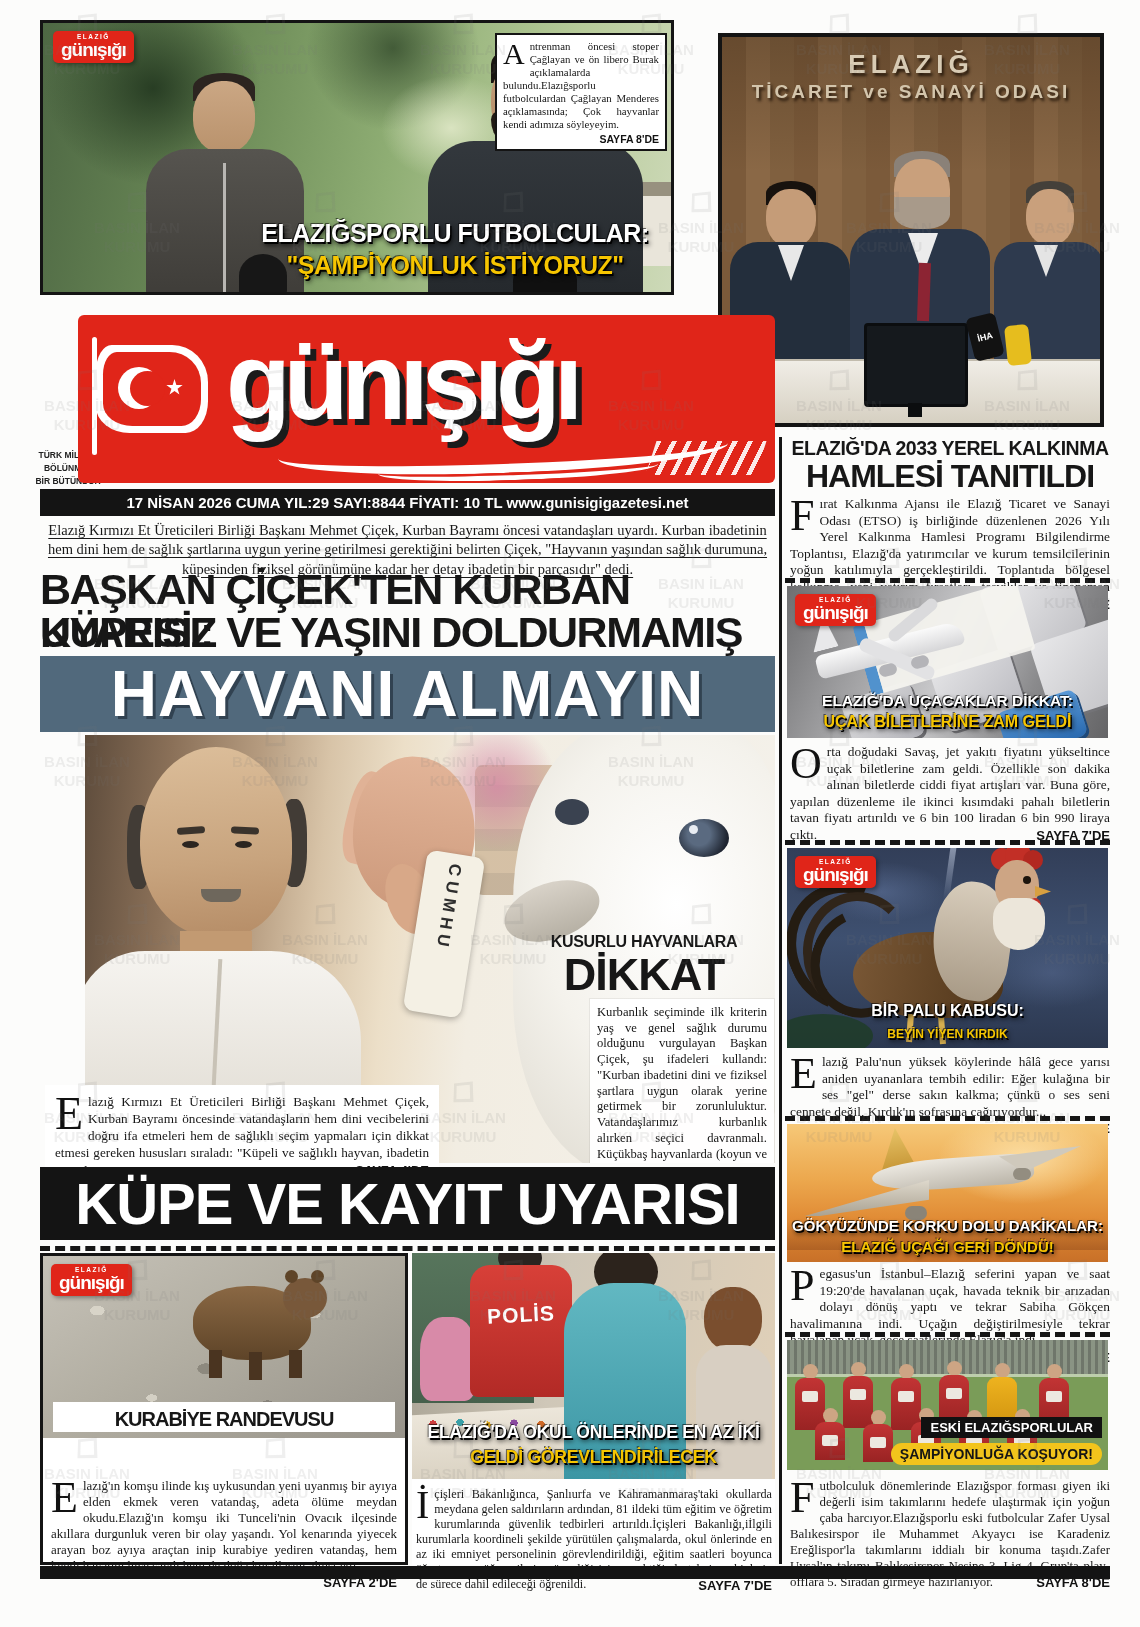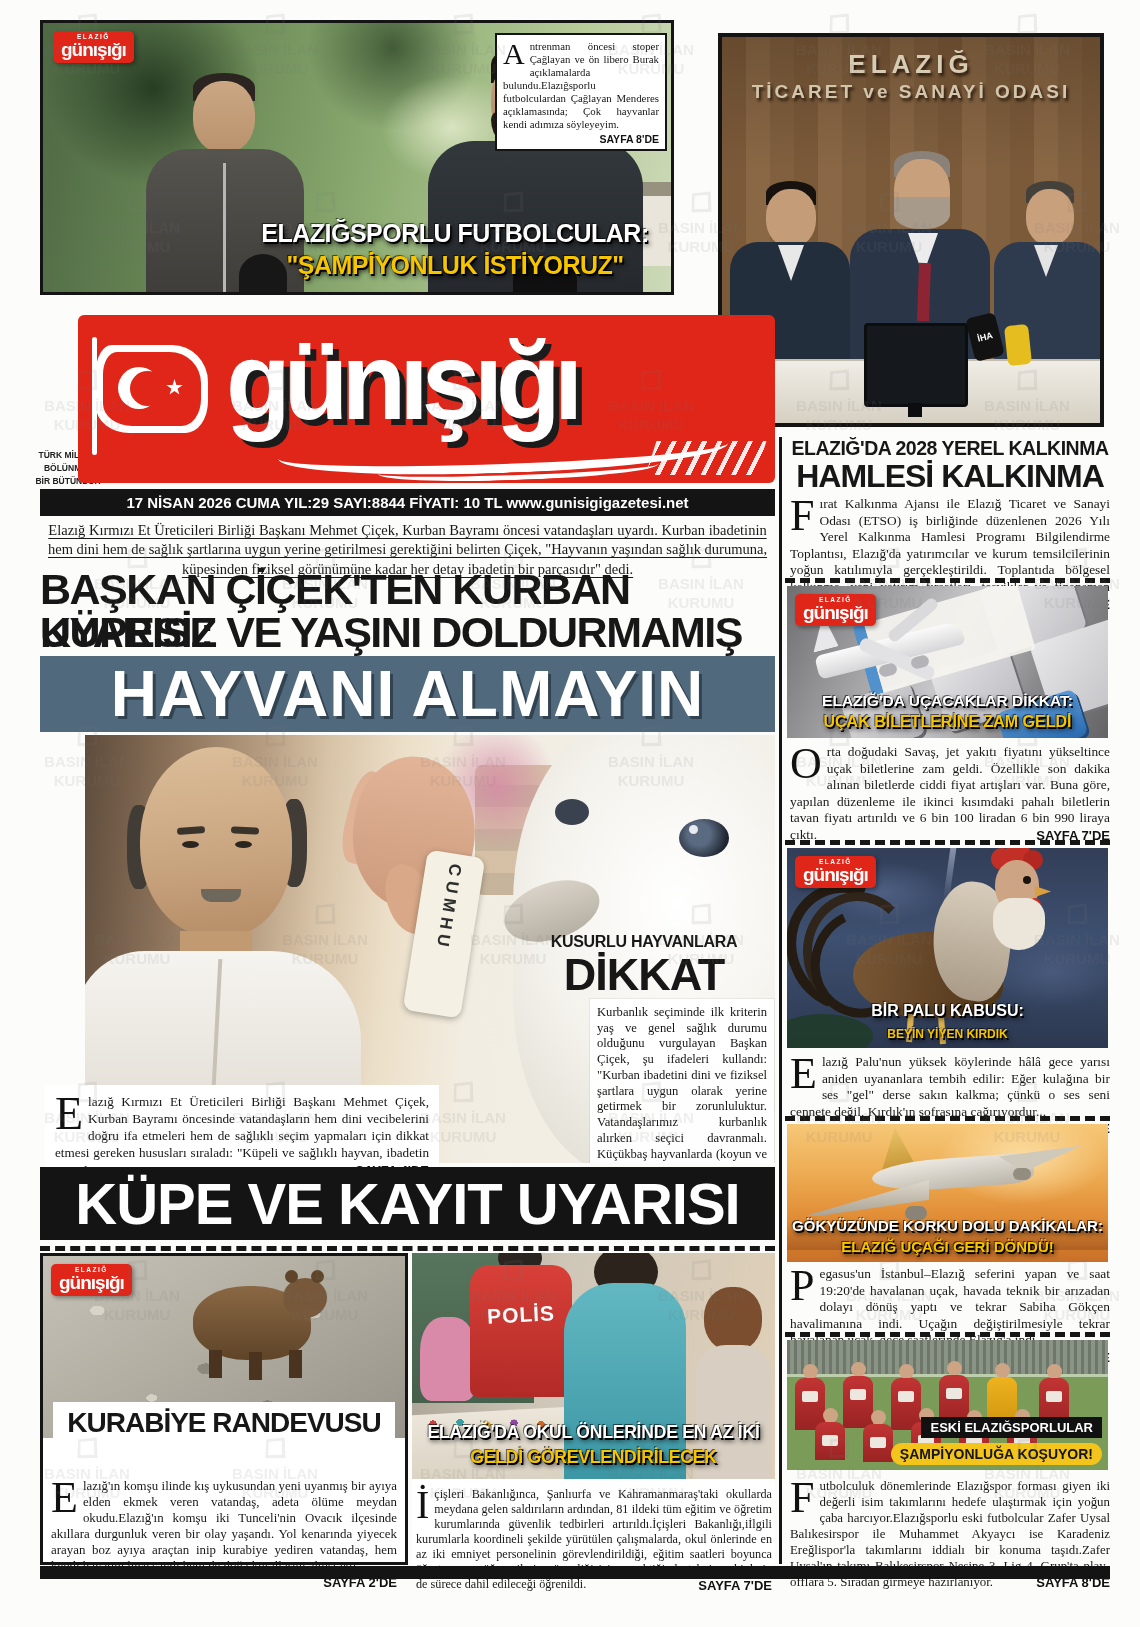--- a/index.html
+++ b/index.html
@@ -200,21 +200,21 @@
         <div class="sh" style="left:166px;top:94px;width:13px;height:28px;background:#4a3420"></div>
         <div class="sh" style="left:206px;top:96px;width:13px;height:28px;background:#4a3420"></div>
         <div class="sh" style="left:246px;top:94px;width:13px;height:28px;background:#4a3420"></div>
       </div>
       <div class="minilogo" style="left:8px;top:8px">
         <span class="mlc">ELAZIĞ</span>
         <span class="mln">günışığı</span>
       </div>
     </div>
     <div class="abs" style="left:10px;top:146px;width:342px;background:#fff;padding:6px 2px 2px;text-align:center">
-      <div class="hl" style="position:static;font-size:28px;letter-spacing:-1px;line-height:1.1">KURABİYE RANDEVUSU</div>
+      <div class="hl" style="position:static;font-size:20px;letter-spacing:-1px;line-height:1.1">KURABİYE RANDEVUSU</div>
     </div>
     <div class="bod" style="left:8px;top:222px;width:346px;font-size:12.9px">
       <span class="dc">E</span><span>lazığ'ın komşu ilinde kış uykusundan yeni uyanmış bir ayıya elden ekmek veren vatandaş, adeta ölüme meydan okudu.Elazığ'ın komşu iki Tunceli'nin Ovacık ilçesinde akıllara durgunluk veren bir olay yaşandı. Yol kenarında yiyecek arayan boz ayıya araçtan inip kurabiye yediren vatandaş, hem kendi hayatını hiçe saydı hem de doğa kurallarını altüst etti.</span>
       <span class="pref">SAYFA 2'DE</span>
     </div>
   </div>
 
   <div class="abs" style="left:412px;top:1253px;width:363px;height:312px;background:#fff">
     <div class="ph" style="left:0;top:0;width:363px;height:226px">
       <div class="sh" style="inset:0;background:linear-gradient(100deg,#a8a294 0%,#cfc7b8 40%,#e0d0b8 100%)"></div>
@@ -240,22 +240,22 @@
       <div class="capline c2" style="bottom:11px;font-size:17.5px;letter-spacing:-0.2px">GELDİ GÖREVLENDİRİLECEK</div>
     </div>
     <div class="bod" style="left:4px;top:234px;width:356px;font-size:12.2px;line-height:1.23">
       <span class="dc" style="font-size:40px">İ</span><span>çişleri Bakanlığınca, Şanlıurfa ve Kahramanmaraş'taki okullarda meydana gelen saldırıların ardından, 81 ildeki tüm eğitim ve öğretim kurumlarında güvenlik tedbirleri artırıldı.İçişleri Bakanlığı,iİlgili kurumlarla koordineli şekilde yürütülen çalışmalarda, okul önlerinde en az iki emniyet personelinin görevlendirildiği, eğitim saatleri boyunca öğretmen ve öğrencilerin güvenliği için gerektiğinde takviye ekiplerin de sürece dahil edileceği öğrenildi.</span>
       <span class="pref">SAYFA 7'DE</span>
     </div>
   </div>
 
   <div class="abs" style="left:779px;top:437px;width:3px;height:1127px;background:#141414"></div>
 
-  <div class="hl" style="left:790px;top:437px;width:320px;text-align:center;font-size:19.5px;letter-spacing:-0.5px">ELAZIĞ'DA 2028 YEREL KALKINMA</div>
-  <div class="hl" style="left:790px;top:458px;width:320px;text-align:center;font-size:32px;letter-spacing:-1px">HAMLESİ KALKINMA</div>
+  <div class="hl" style="left:790px;top:437px;width:320px;text-align:center;font-size:19.5px;letter-spacing:-0.5px">ELAZIĞ'DA 2033 YEREL KALKINMA</div>
+  <div class="hl" style="left:790px;top:458px;width:320px;text-align:center;font-size:32px;letter-spacing:-1px">HAMLESİ TANITILDI</div>
   <div class="bod" style="left:790px;top:496px;width:320px;font-size:13.4px">
     <span class="dc">F</span><span>ırat Kalkınma Ajansı ile Elazığ Ticaret ve Sanayi Odası (ETSO) iş birliğinde düzenlenen 2026 Yılı Yerel Kalkınma Hamlesi Programı Bilgilendirme Toplantısı, Elazığ'da yatırımcılar ve kurum temsilcilerinin yoğun katılımıyla gerçekleştirildi. Toplantıda bölgesel kalkınma, yeni yatırım fırsatları, teşvikler ve finansman destekleri detaylı şekilde ele alındı.</span>
     <span class="pref">SAYFA 3'DE</span>
   </div>
   <div class="dash" style="left:785px;top:578px;width:325px"></div>
 
   <div class="ph" style="left:787px;top:586px;width:321px;height:152px">
     <div class="sh" style="inset:0;background:linear-gradient(115deg,#6e6e70 0%,#9c9c9e 25%,#c8c8ca 50%,#8a8a8c 75%,#646466 100%)"></div>
     <div class="sh" style="left:200px;top:-12px;width:92px;height:70px;background:linear-gradient(145deg,#ececee,#c2c2c6);border-radius:8px;box-shadow:2px 3px 0 #7a7a7e;transform:rotate(-18deg)"></div>
     <div class="sh" style="left:252px;top:42px;width:100px;height:80px;background:linear-gradient(145deg,#e8e8ea,#bebec2);border-radius:8px;box-shadow:2px 3px 0 #737377;transform:rotate(-18deg)"></div>

